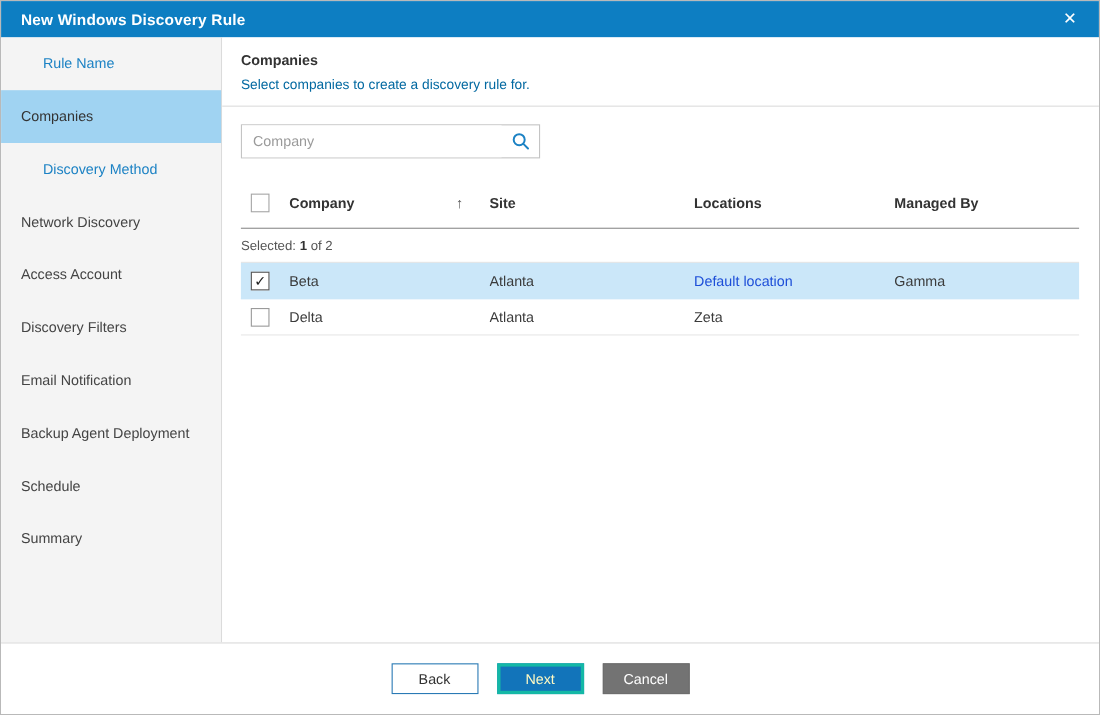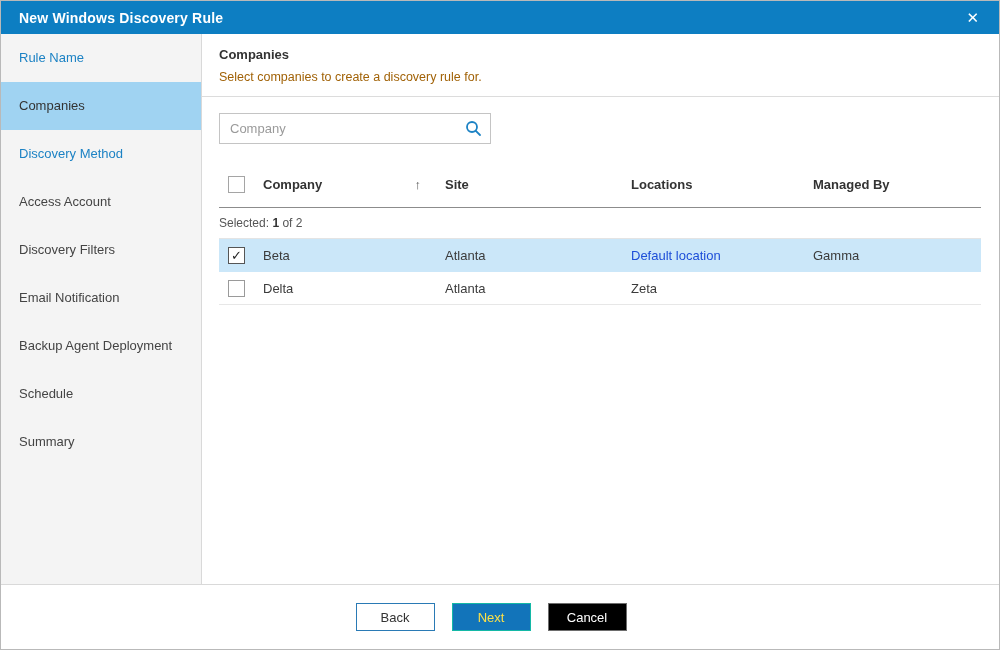--- a/index.html
+++ b/index.html
@@ -38,36 +38,36 @@
     border-right: 1px solid #d9d9d9;
   }
   .nav-item {
     height: 48px; line-height: 48px;
     padding-left: 18px;
     font-size: 13px;
     color: #444444;
     cursor: pointer;
     white-space: nowrap;
   }
-  .nav-item.link { color: #1c82c4; }
+  .nav-item.link { color: #1c82c4; margin-left: 20px; }
   .nav-item.active {
     background: #a0d3f2;
     color: #333333;
   }
   
   .content {
     flex: 1 1 auto;
     background: #ffffff;
     display: flex; flex-direction: column;
     padding: 0;
     min-width: 0;
   }
   .content-head { padding: 13px 18px 12px 17px; border-bottom: 1px solid #dcdcdc; }
   .content-head h1 { font-size: 13px; font-weight: bold; color: #333; margin-bottom: 8px; }
-  .content-head p { font-size: 12.5px; color: #a16207; }
+  .content-head p { font-size: 12.5px; color: #0369a1; }
   .content-body { padding: 16px 18px 0 17px; flex: 1 1 auto; }
   
   .searchbox {
     width: 272px; height: 31px;
     border: 1px solid #c4c4c4;
     display: flex; align-items: center;
     background: #fff;
     margin-bottom: 18px;
   }
   .searchbox input {
@@ -133,39 +133,40 @@
     gap: 17px;
     padding-right: 18px;
   }
   .btn {
     width: 79px; height: 28px;
     font-family: inherit; font-size: 13px;
     cursor: pointer;
     display: inline-flex; align-items: center; justify-content: center;
   }
   .btn-back { background: #ffffff; border: 1px solid #2a7ab5; color: #333; }
-  .btn-next { background: #1274ba; border: 1px solid #14b8a6; color: #fde047; }
-  .btn-cancel { background: #000000; border: 1px solid #6d6d6d; color: #fff; }
+  .btn-next { background: #1274ba; border: 3px solid #14b8a6; color: #fef9c3; }
+  .btn-cancel { background: #737373; border: 1px solid #6d6d6d; color: #fff; }
 </style>
 </head>
 <body>
 
 <div class="window">
 
   <div class="titlebar">
     <span class="title">New Windows Discovery Rule</span>
     <span class="close">✕</span>
   </div>
 
   <div class="middle">
 
     <div class="sidebar">
       <div class="nav-item link">Rule Name</div>
       <div class="nav-item active">Companies</div>
       <div class="nav-item link">Discovery Method</div>
+      <div class="nav-item">Network Discovery</div>
       <div class="nav-item">Access Account</div>
       <div class="nav-item">Discovery Filters</div>
       <div class="nav-item">Email Notification</div>
       <div class="nav-item">Backup Agent Deployment</div>
       <div class="nav-item">Schedule</div>
       <div class="nav-item">Summary</div>
     </div>
 
     <div class="content">
       <div class="content-head">

